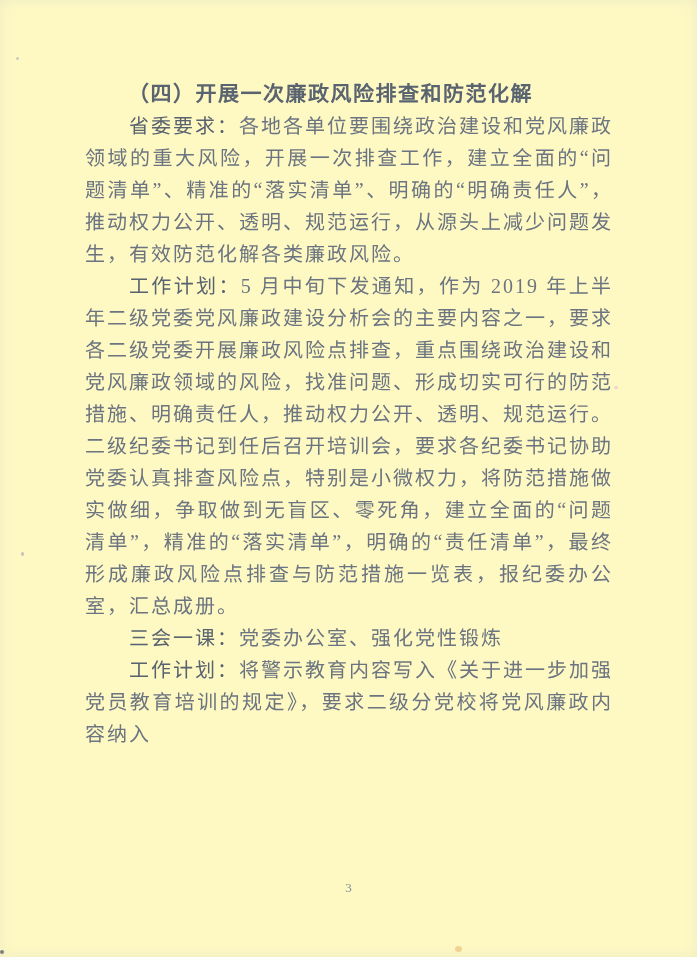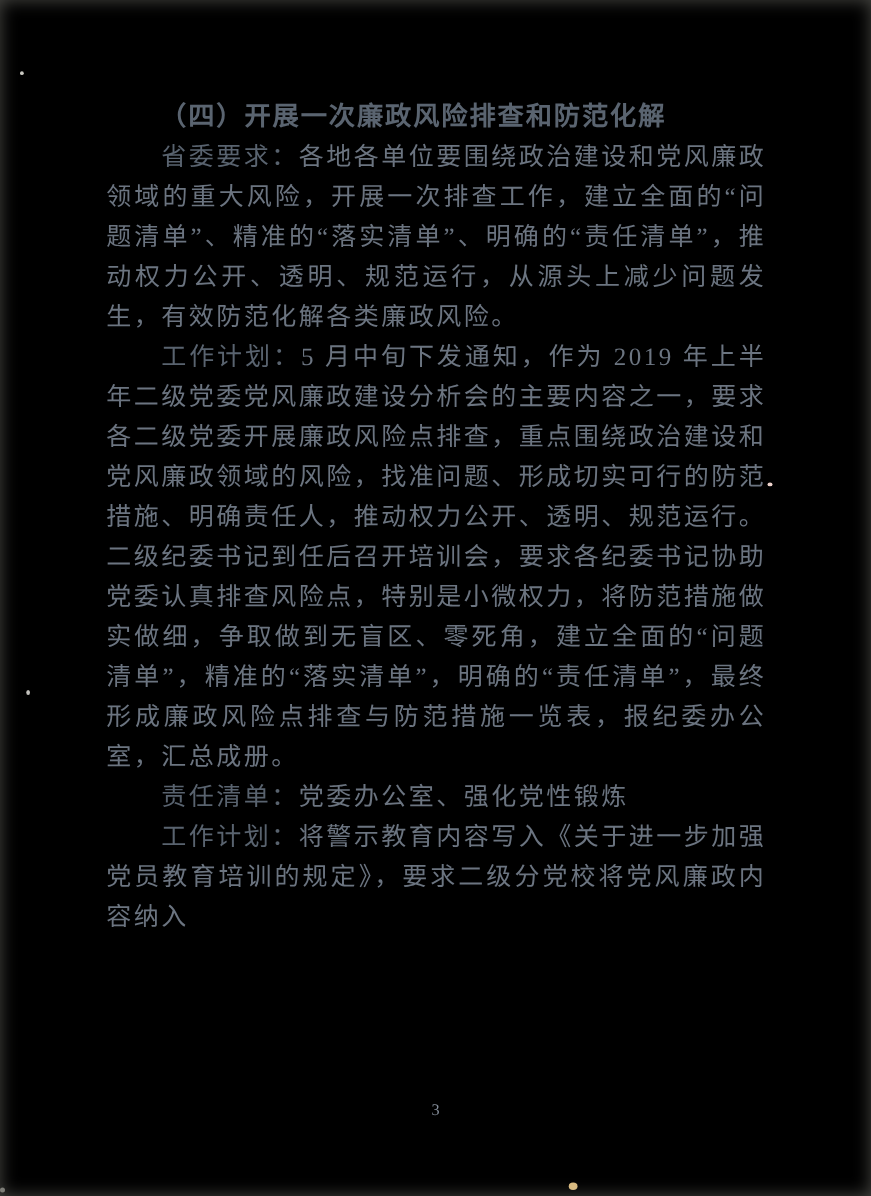--- a/index.html
+++ b/index.html
@@ -5,21 +5,21 @@
   html, body {
     margin: 0;
     padding: 0;
     background: #e9e9e9;
   }
   .page {
     position: relative;
     width: 697px;
     height: 957px;
     margin: 0 auto;
-    background: #000000;
+    background: #fef9c3;
     overflow: hidden;
     font-family: "Liberation Serif", "DejaVu Serif", serif;
   }
   
   .page::after {
     content: "";
     position: absolute;
     inset: 0;
     pointer-events: none;
     box-shadow: inset 0 0 14px rgba(210, 208, 198, 0.35);
@@ -82,25 +82,25 @@
 </style>
 </head>
 <body>
 
 <div class="page">
 
   <div class="content">
 
     <h2 class="section-title">（四）开展一次廉政风险排查和防范化解</h2>
 
-    <p class="para"><span class="lead">省委要求：</span><span>各地各单位要围绕政治建设和党风廉政领域的重大风险，开展一次排查工作，建立全面的“问题清单”、精准的“落实清单”、明确的“责任清单”，推动权力公开、透明、规范运行，从源头上减少问题发生，有效防范化解各类廉政风险。</span></p>
+    <p class="para"><span class="lead">省委要求：</span><span>各地各单位要围绕政治建设和党风廉政领域的重大风险，开展一次排查工作，建立全面的“问题清单”、精准的“落实清单”、明确的“明确责任人”，推动权力公开、透明、规范运行，从源头上减少问题发生，有效防范化解各类廉政风险。</span></p>
 
     <p class="para"><span class="lead">工作计划：</span><span>5 月中旬下发通知，作为 2019 年上半年二级党委党风廉政建设分析会的主要内容之一，要求各二级党委开展廉政风险点排查，重点围绕政治建设和党风廉政领域的风险，找准问题、形成切实可行的防范措施、明确责任人，推动权力公开、透明、规范运行。二级纪委书记到任后召开培训会，要求各纪委书记协助党委认真排查风险点，特别是小微权力，将防范措施做实做细，争取做到无盲区、零死角，建立全面的“问题清单”，精准的“落实清单”，明确的“责任清单”，最终形成廉政风险点排查与防范措施一览表，报纪委办公室，汇总成册。</span></p>
 
-    <p class="para"><span class="lead">责任清单：</span><span>党委办公室、强化党性锻炼</span></p>
+    <p class="para"><span class="lead">三会一课：</span><span>党委办公室、强化党性锻炼</span></p>
 
 
 
     <p class="para"><span class="lead">工作计划：</span><span>将警示教育内容写入《关于进一步加强党员教育培训的规定》，要求二级分党校将党风廉政内容纳入</span></p>
 
   </div>
 
   <div class="page-number">3</div>
 
   <div class="speck speck-1"></div>

